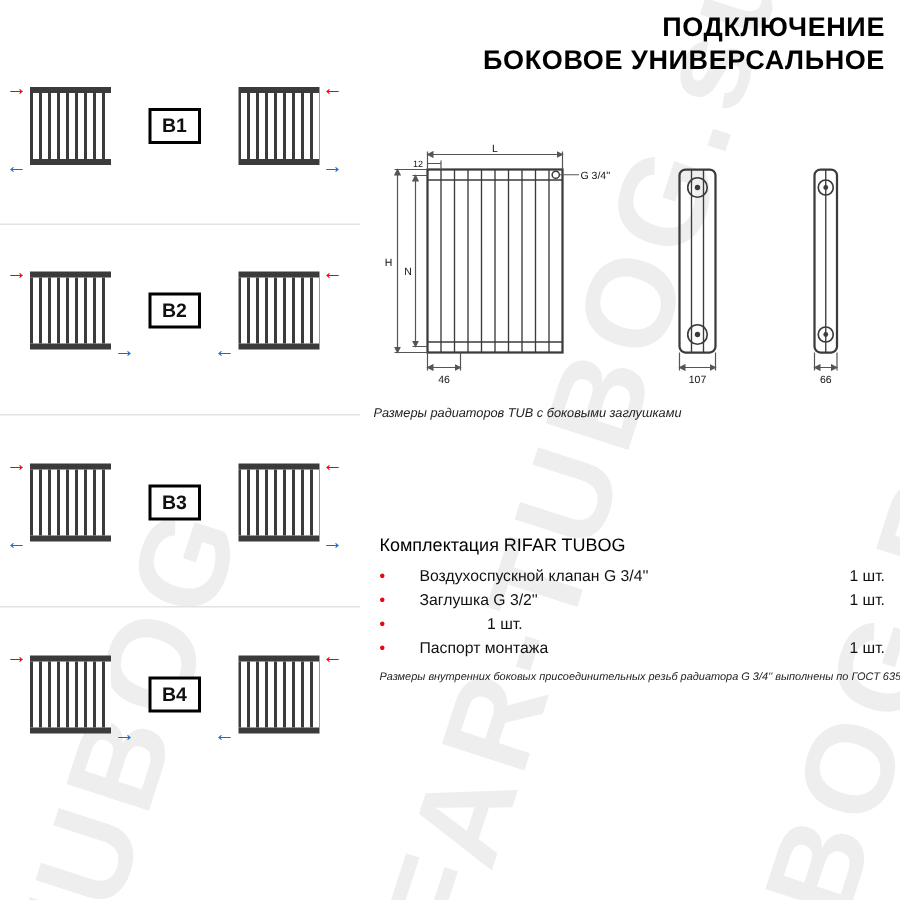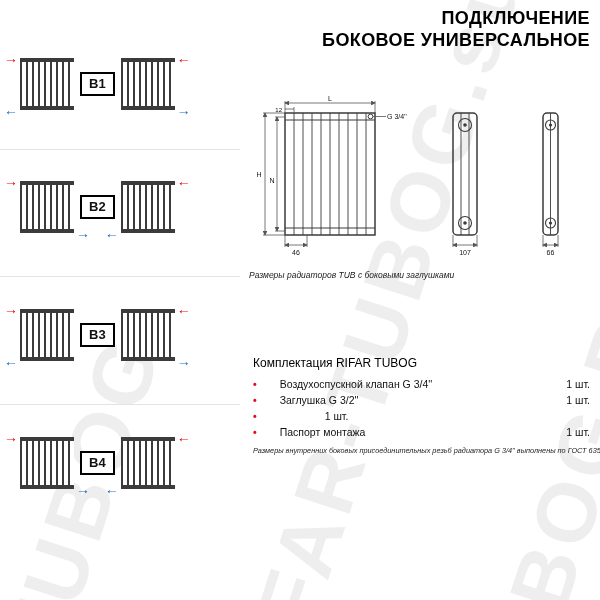--- a/index.html
+++ b/index.html
@@ -24,21 +24,21 @@
 
   .layer{position:relative;z-index:1;}
 
   
   .title{
     position:absolute;top:8px;right:10px;text-align:right;
     font-weight:bold;font-size:18px;line-height:1.22;letter-spacing:.4px;color:#000;
   }
 
   
-  .scheme-row{position:absolute;display:flex;align-items:center;gap:6px;left:20px;}
+  .scheme-row{position:absolute;display:flex;align-items:center;gap:25px;left:20px;}
   .row-b1{top:58px;} .row-b2{top:181px;} .row-b3{top:309px;} .row-b4{top:437px;}
   .sep{position:absolute;left:0;width:240px;border-top:1px solid #e3e3e3;}
   .sep1{top:149px;} .sep2{top:276px;} .sep3{top:404px;}
 
   .radiator-wrap{position:relative;}
   .radiator{
     width:54px;height:52px;box-sizing:border-box;
     border-top:4px solid var(--line);border-bottom:4px solid var(--line);
     background:repeating-linear-gradient(90deg,var(--line) 0 2px,#fff 2px 6px);
   }

